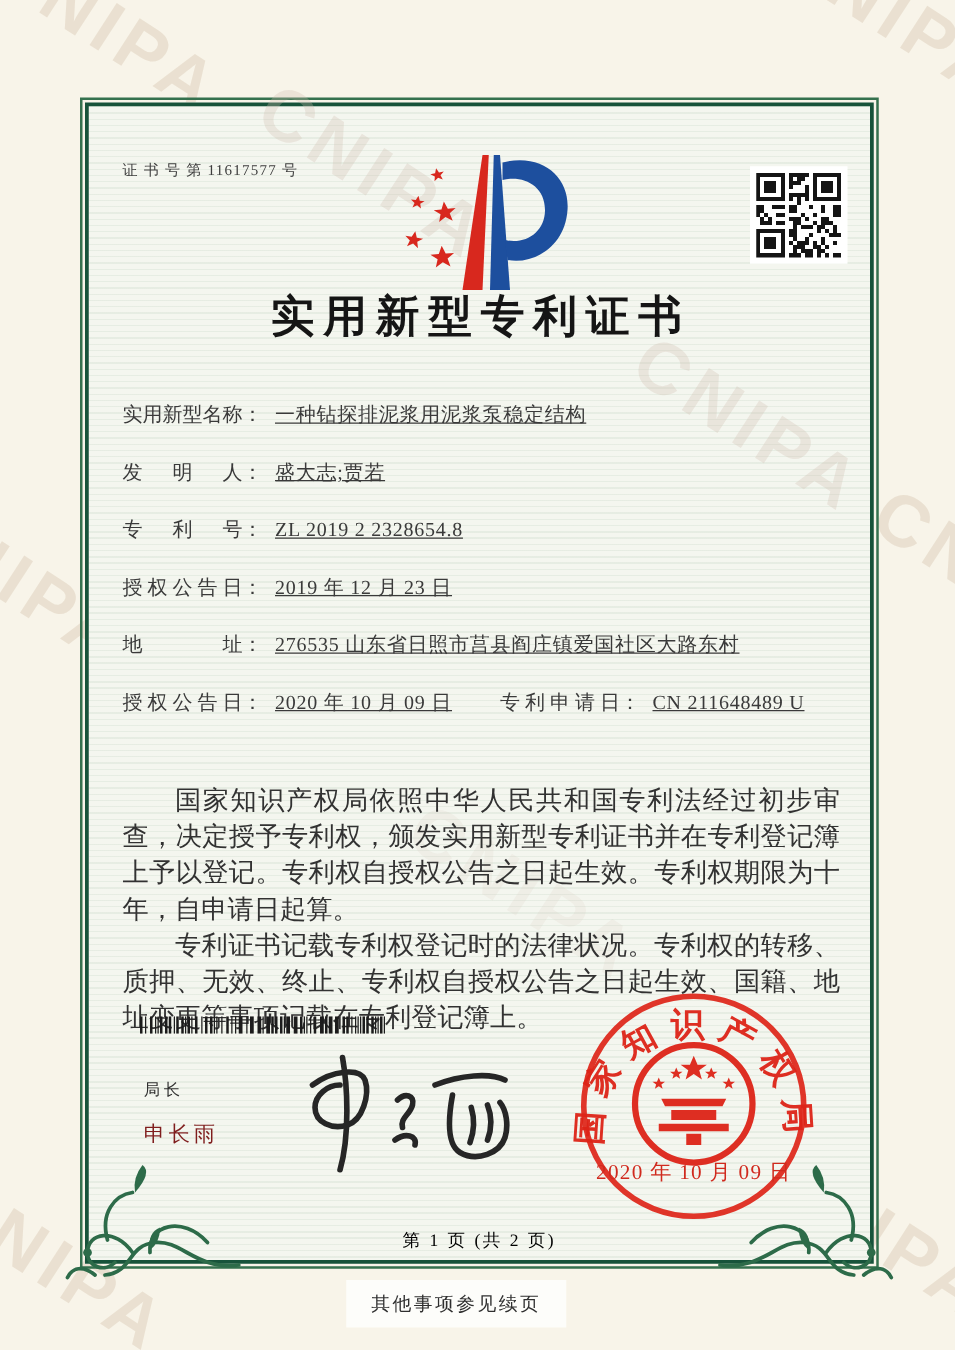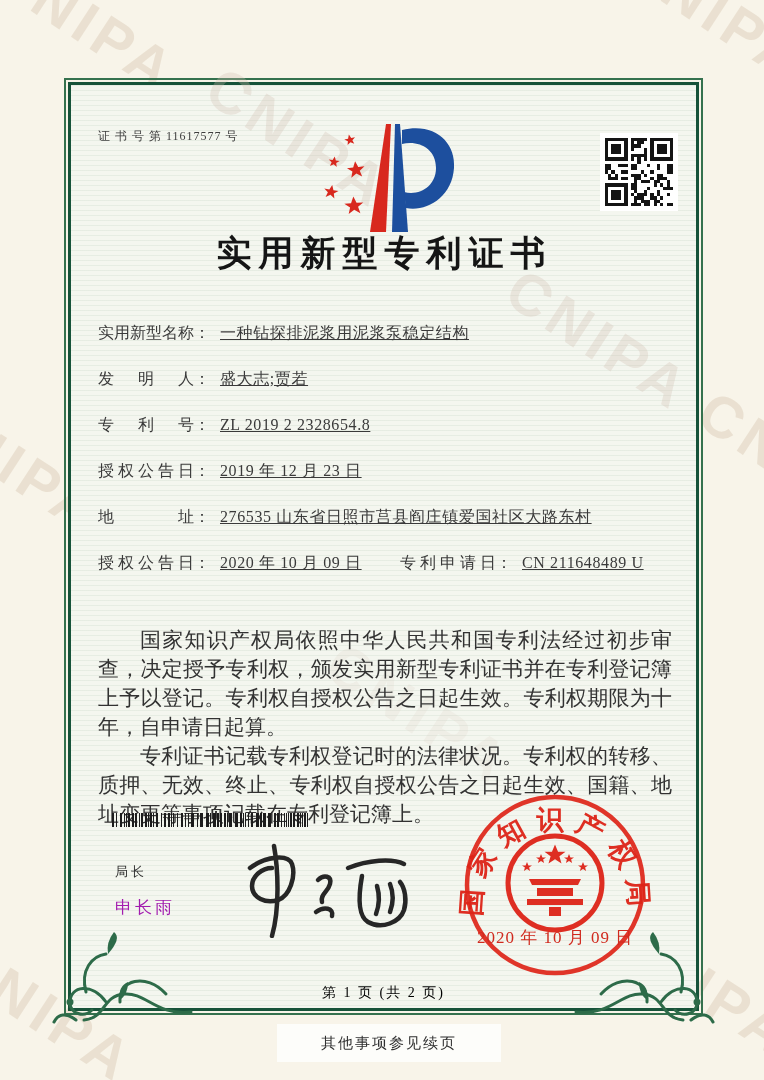--- a/index.html
+++ b/index.html
@@ -38,29 +38,29 @@
   }
   .fields{position:absolute;left:32px;top:230px;right:28px;z-index:2;}
   .frow{height:46px;line-height:46px;font-size:16px;color:#3a3a3a;position:relative;white-space:nowrap;}
   .flabel{display:inline-block;width:96px;text-align:justify;text-align-last:justify;vertical-align:top;}
   .fvalue{letter-spacing:0.6px;margin-left:10px;text-decoration:underline;}
   .fcol2{position:absolute;left:302px;top:0;}
   .paras{position:absolute;left:32px;top:546px;width:574px;z-index:2;font-size:21px;line-height:29px;color:#323232;text-align:justify;}
   .paras p{margin:0;text-indent:2em;}
   .barcode{position:absolute;left:46px;top:733px;z-index:2;}
   .sig-title{position:absolute;left:49px;top:783px;font-size:13px;letter-spacing:3px;color:#2e2e2e;z-index:2;}
-  .sig-name{position:absolute;left:49px;top:816px;font-size:17px;letter-spacing:3px;color:#a21caf;z-index:2;}
+  .sig-name{position:absolute;left:49px;top:816px;font-size:17px;letter-spacing:3px;color:#7f1d1d;z-index:2;}
   .sig-hand{position:absolute;left:156px;top:758px;z-index:2;}
   .seal{position:absolute;left:384px;top:705px;z-index:3;}
   .page-info{position:absolute;left:0;top:904px;width:100%;text-align:center;font-size:14px;color:#000000;letter-spacing:2px;z-index:2;}
   .flourish{position:absolute;z-index:2;}
   .flourish.left{left:-20px;top:852px;}
   .flourish.right{right:-20px;top:852px;transform:scaleX(-1);}
   .cont-note{
-    position:absolute;left:277px;top:1024px;width:224px;height:38px;z-index:1;
+    position:absolute;left:277px;top:1024px;width:176px;height:38px;z-index:1;
     background:#fdfdfa;display:flex;align-items:center;justify-content:center;
     font-size:15px;letter-spacing:2px;color:#2f2f2f;
   }
 </style>
 </head>
 <body>
 
 <div class="page">
 
   <span class="wm" style="left:-18px;top:-12px;">CNIPA</span>

